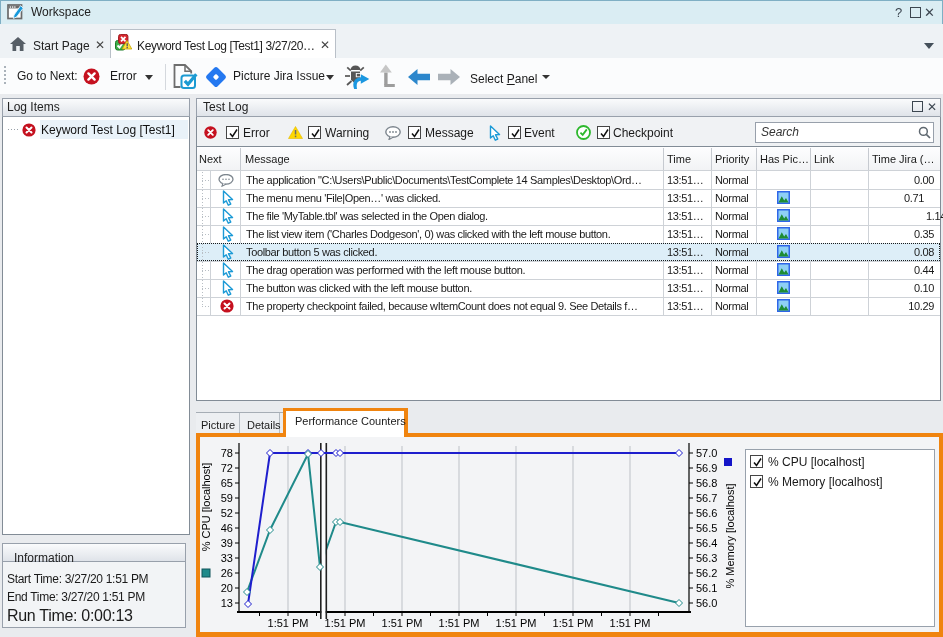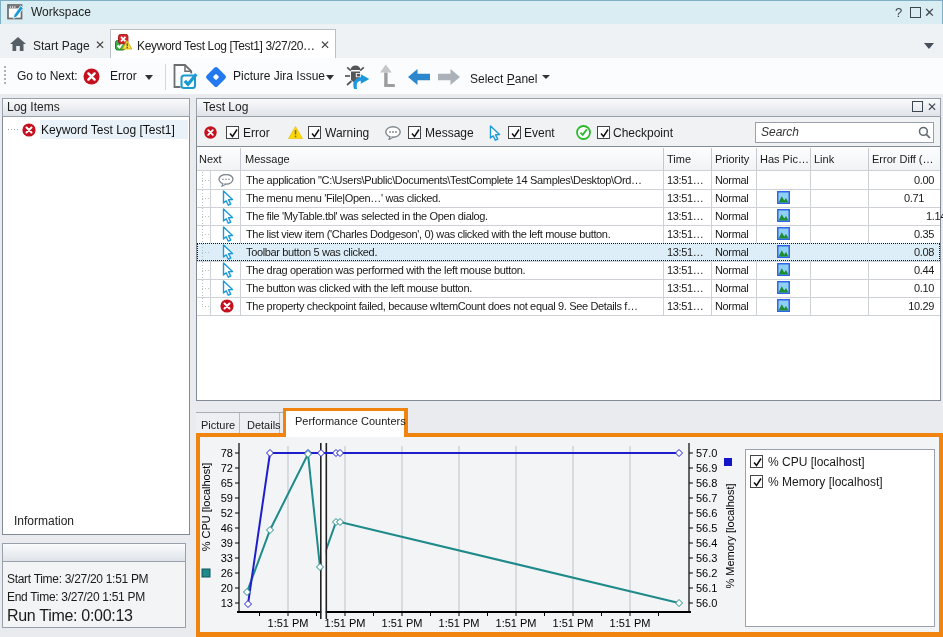--- a/index.html
+++ b/index.html
@@ -115,21 +115,21 @@
 <div class="abs" style="left:40px;top:120px;width:148px;height:19px;background:#e9f2f9"></div>
 <div class="abs" style="left:8px;top:129px;width:12px;height:1px;background-image:repeating-linear-gradient(90deg,#98a0a8 0 1px,transparent 1px 3px)"></div>
 <div class="abs" style="left:22px;top:123px;width:14px;height:14px">
 <svg width="14" height="14" viewBox="0 0 14 14">
       <circle cx="7" cy="7" r="6.6" fill="#c5111f"></circle>
       <path d="M4.5 4.5 L9.5 9.5 M9.5 4.5 L4.5 9.5" stroke="#fff" stroke-width="2" stroke-linecap="round"></path>
     </svg></div>
 <div class="abs" style="left:41px;top:123px;font-size:12px;color:#111">Keyword Test Log [Test1]</div>
 
 <div class="abs hdrbar" style="left:2px;top:543px;width:184px;height:19px;box-sizing:border-box"></div>
-<div class="abs" style="left:14px;top:514px;font-size:12px;color:#222">Information</div>
+<div class="abs" style="left:14px;top:551px;font-size:12px;color:#222">Information</div>
 <div class="abs" style="left:2px;top:562px;width:184px;height:66px;background:#f2f4f6;border:1px solid #98a0ab;border-top:none;box-sizing:border-box"></div>
 <div class="abs" style="left:7px;top:572px;font-size:12px;letter-spacing:-0.3px">Start Time: 3/27/20 1:51 PM</div>
 <div class="abs" style="left:7px;top:590px;font-size:12px;letter-spacing:-0.3px">End Time: 3/27/20 1:51 PM</div>
 <div class="abs" style="left:7px;top:607px;font-size:16px;letter-spacing:-0.3px">Run Time: 0:00:13</div>
 
 <div class="abs hdrbar" style="left:196px;top:98px;width:745px;height:19px;box-sizing:border-box"></div>
 <div class="abs" style="left:203px;top:100px;font-size:12px;color:#222">Test Log</div>
 <div class="abs" style="left:912px;top:101px;width:9px;height:9px;border:1.4px solid #3c4650"></div>
 <div class="abs" style="left:927px;top:100px;font-size:12px;color:#3c4650">✕</div>
 
@@ -202,21 +202,21 @@
 
 <div class="abs" style="left:196px;top:147px;width:745px;height:254px;background:#fff;border:1px solid #828c96;border-top:none;box-sizing:border-box"></div>
 
 <div class="abs" style="left:197px;top:148px;width:743px;height:22px;background:linear-gradient(#fdfdfe,#f2f3f5);border-bottom:1px solid #aeb4bb"></div>
 <div class="coltxt" style="left:199px;top:153px">Next</div>
 <div class="coltxt" style="left:245px;top:153px">Message</div>
 <div class="coltxt" style="left:667px;top:153px">Time</div>
 <div class="coltxt" style="left:715px;top:153px">Priority</div>
 <div class="coltxt" style="left:760px;top:153px">Has Pic…</div>
 <div class="coltxt" style="left:814px;top:153px">Link</div>
-<div class="coltxt" style="left:872px;top:153px">Error Diff (…</div>
+<div class="coltxt" style="left:872px;top:153px">Time Jira (…</div>
 <div class="vline" style="left:240px;top:148px;height:22px;background:#c6cad0"></div>
 <div class="vline" style="left:663px;top:148px;height:22px;background:#c6cad0"></div>
 <div class="vline" style="left:711px;top:148px;height:22px;background:#c6cad0"></div>
 <div class="vline" style="left:756px;top:148px;height:22px;background:#c6cad0"></div>
 <div class="vline" style="left:810px;top:148px;height:22px;background:#c6cad0"></div>
 <div class="vline" style="left:868px;top:148px;height:22px;background:#c6cad0"></div>
 
 <div class="vline" style="left:210px;top:171px;height:145px"></div>
 <div class="vline" style="left:240px;top:171px;height:145px"></div>
 <div class="vline" style="left:663px;top:171px;height:145px"></div>

